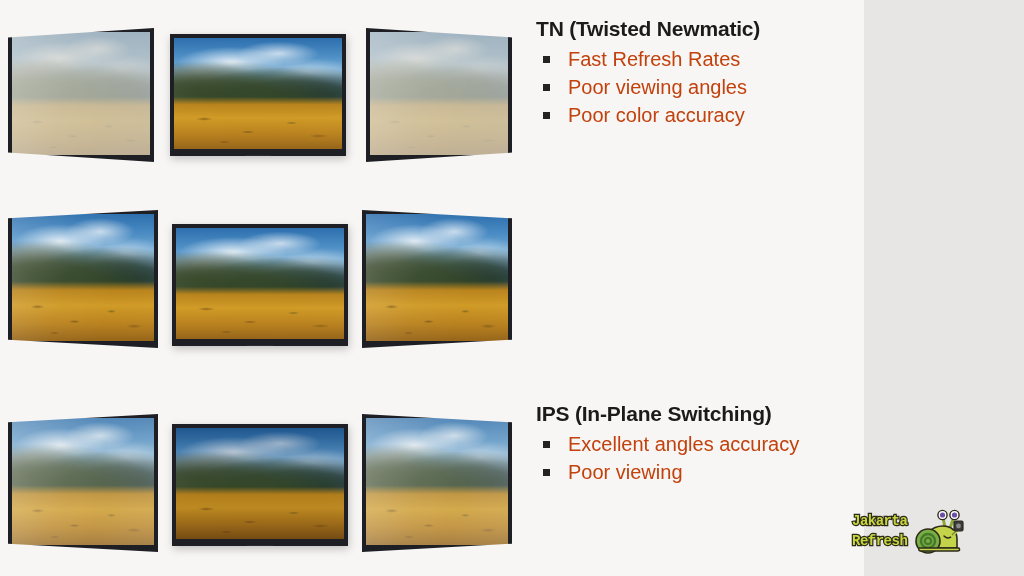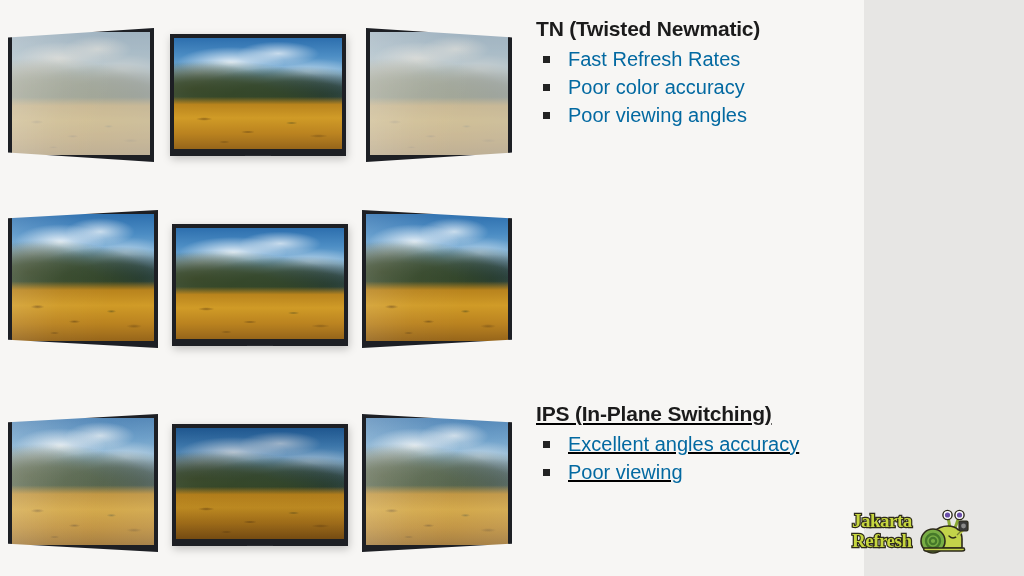--- a/index.html
+++ b/index.html
@@ -187,37 +187,37 @@
     border-radius: 0 0 2px 2px;
   }
 
   
   .text-block {
     position: absolute;
     left: 536px;
     width: 330px;
   }
   .tb-tn  { top: 16px; }
-  .tb-ips { top: 205px; text-decoration: underline; }
+  .tb-ips { top: 205px; }
 
   .heading {
     font-size: 21px;
     font-weight: bold;
     color: #1b1b1b;
     letter-spacing: -0.2px;
     line-height: 26px;
     white-space: nowrap;
   }
 
   .bullets { list-style: none; margin-top: 3px; }
 
   .bullet {
     position: relative;
     font-size: 20px;
-    color: #0369a1;
+    color: #c2410c;
     line-height: 28px;
     padding-left: 32px;
     white-space: nowrap;
   }
   .bullet-marker {
     position: absolute;
     left: 7px;
     top: 11px;
     width: 7px; height: 7px;
     background: #232323;
@@ -233,22 +233,22 @@
     display: flex;
     align-items: center;
     gap: 5px;
   }
   .logo-text {
     display: flex;
     flex-direction: column;
     line-height: 20px;
   }
   .logo-line {
-    font-family: Liberation Serif, serif;
-    font-size: 19px;
+    font-family: Liberation Mono, monospace;
+    font-size: 14px;
     font-weight: bold;
     color: #c7d63f;
     -webkit-text-stroke: 2.4px #2d2a1a;
     paint-order: stroke fill;
     letter-spacing: -0.5px;
   }
   .logo-mascot { width: 54px; height: 46px; flex: 0 0 auto; }
 </style>
 </head>
 <body>
@@ -301,25 +301,25 @@
 
     <div class="text-block tb-tn">
       <div class="heading">TN (Twisted Newmatic)</div>
       <ul class="bullets">
         <li class="bullet">
           <span class="bullet-marker"></span>
           <span>Fast Refresh Rates</span>
         </li>
         <li class="bullet">
           <span class="bullet-marker"></span>
+          <span>Poor viewing angles</span>
+        </li>
+        <li class="bullet">
+          <span class="bullet-marker"></span>
           <span>Poor color accuracy</span>
-        </li>
-        <li class="bullet">
-          <span class="bullet-marker"></span>
-          <span>Poor viewing angles</span>
         </li>
       </ul>
     </div>
   </div>
 
   <div class="row row-ips">
     <div class="monitors">
 
       <div class="monitor" style="left:8px; top:14px; width:150px; height:138px;
                   clip-path: polygon(0% 6%, 100% 0%, 100% 100%, 0% 94%);">

